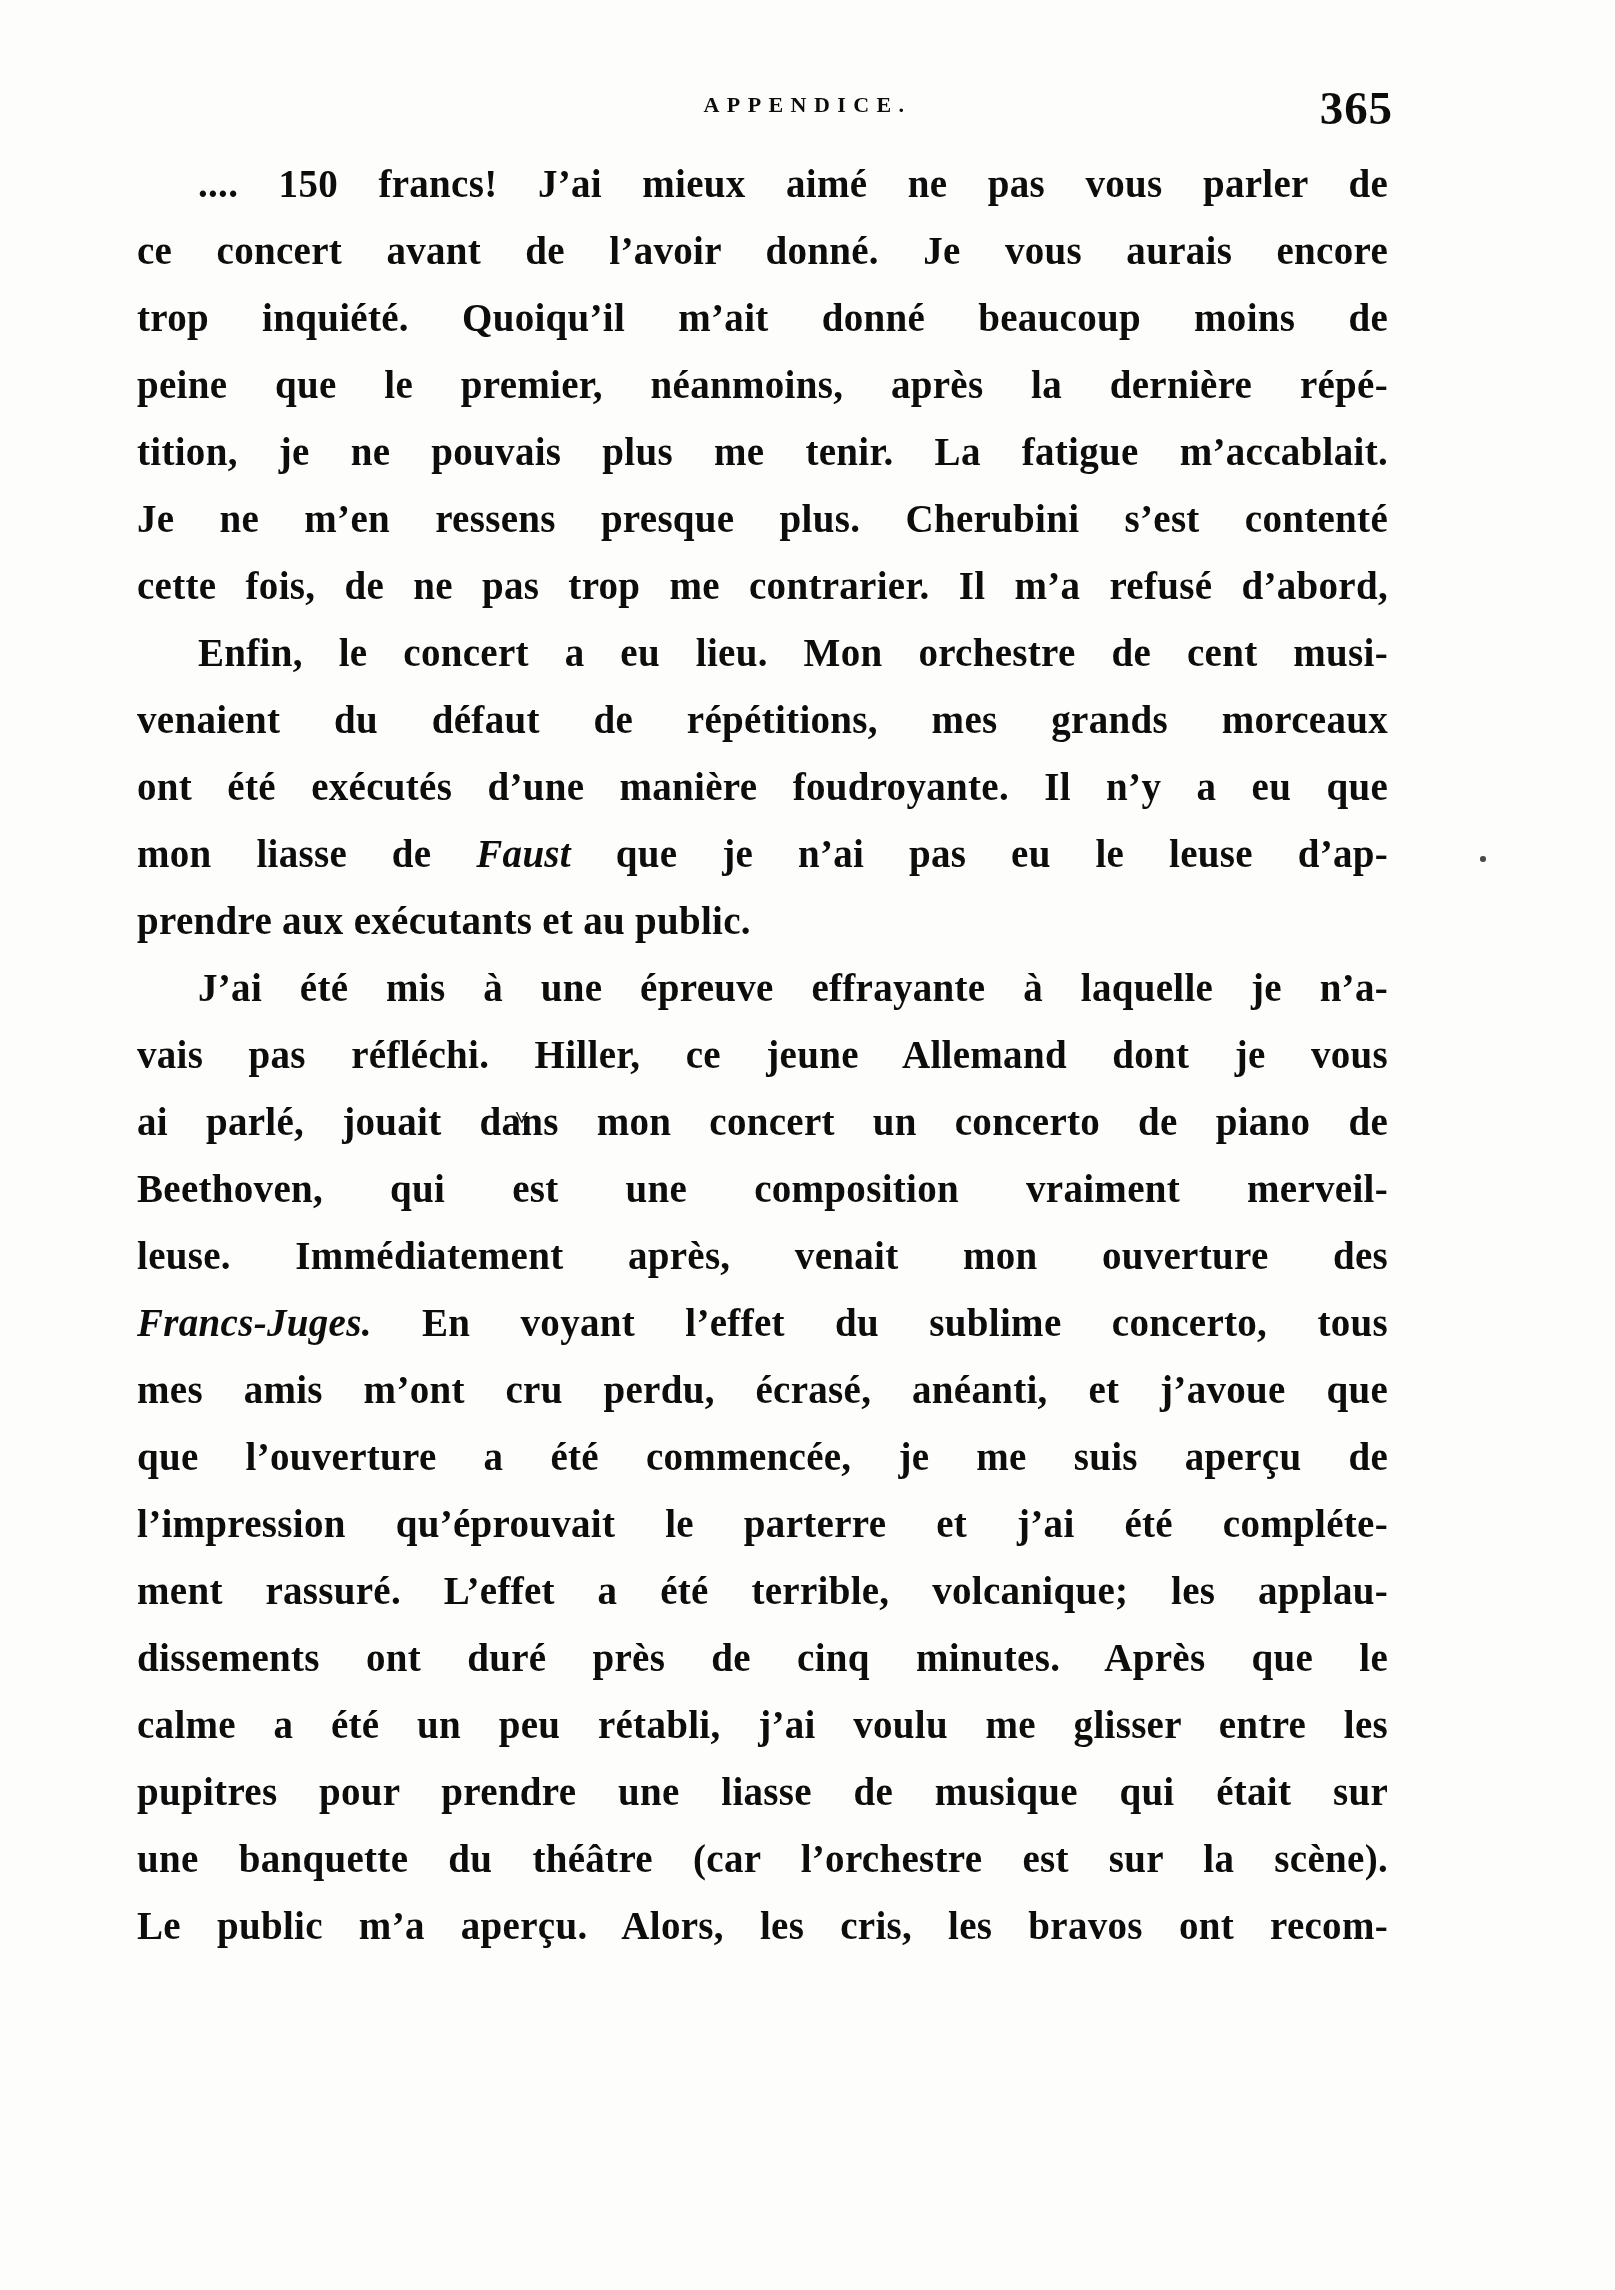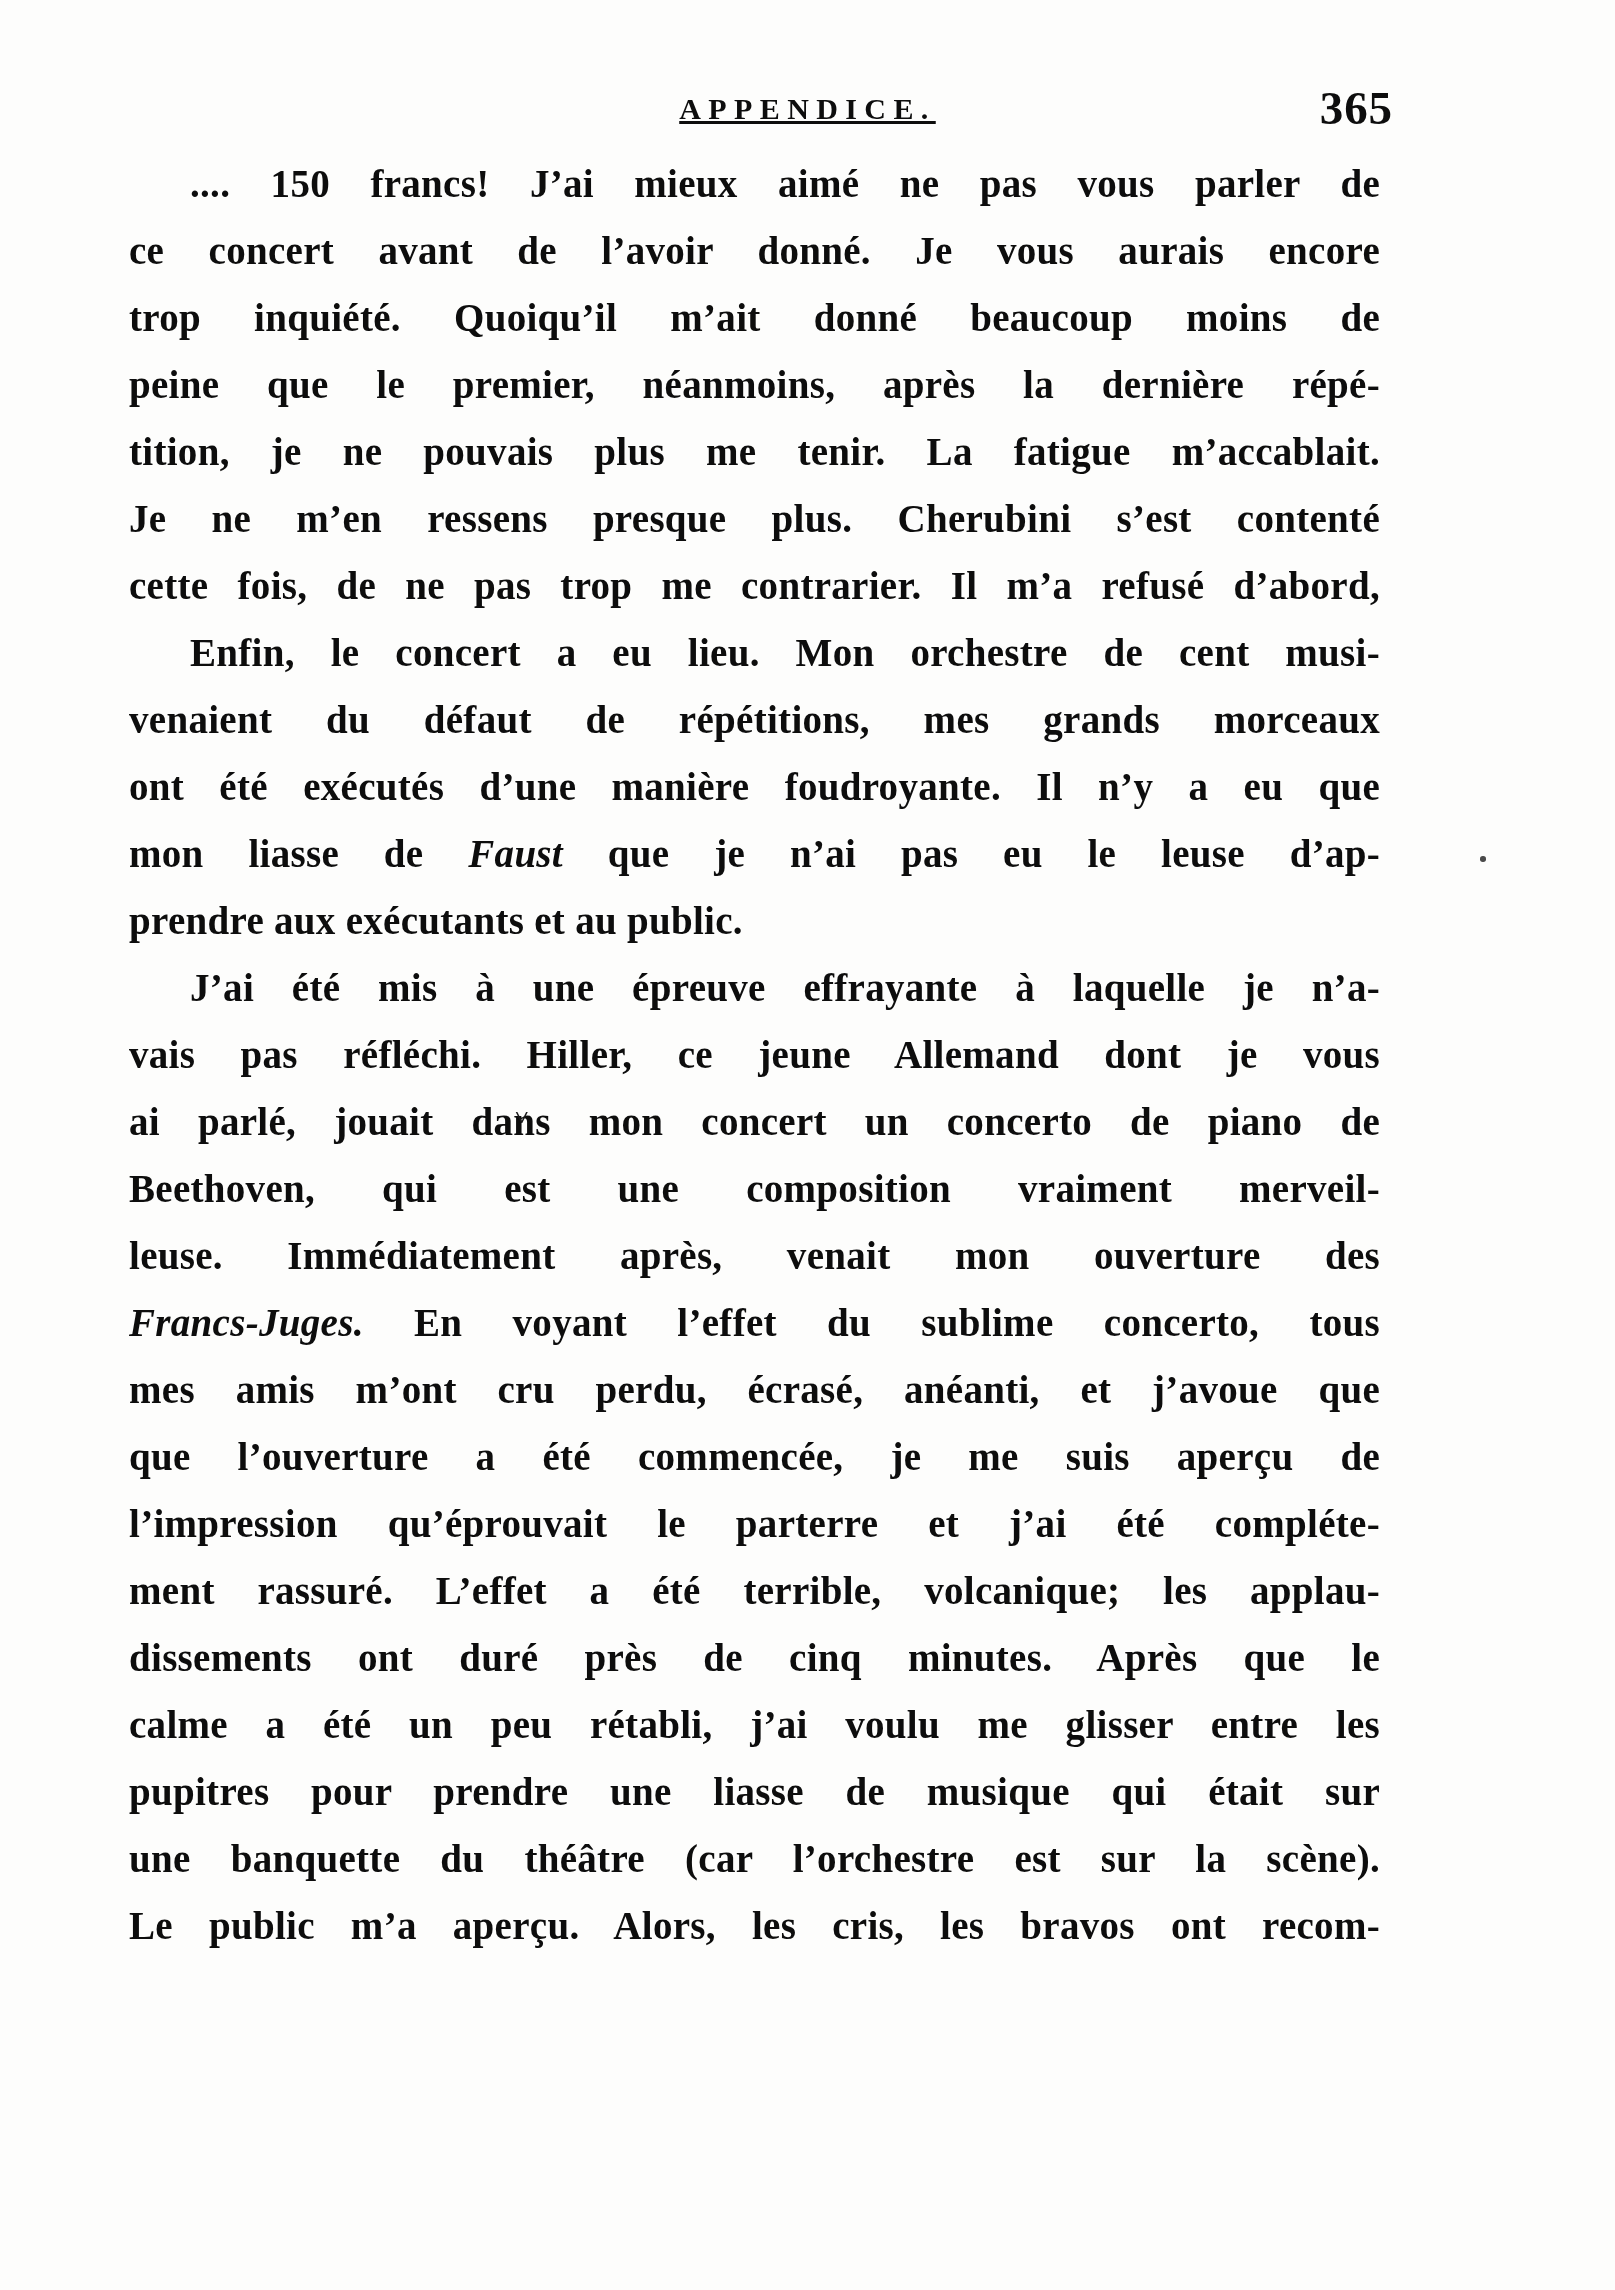--- a/index.html
+++ b/index.html
@@ -16,36 +16,35 @@
     color: #0d0d0d;
     font-family: "Liberation Serif", serif;
     overflow: hidden;
   }
   .running-head {
     position: absolute;
     top: 92px;
     left: 0;
     width: 1615px;
     text-align: center;
-    font-size: 30px;
+    font-size: 22px;
     font-weight: 700;
     letter-spacing: 7.4px;
-    text-decoration: underline;
   }
   .page-number {
     position: absolute;
     top: 81px;
     right: 222px;
     font-size: 47px;
     font-weight: 700;
     letter-spacing: 0.9px;
   }
   .text-block {
     position: absolute;
-    left: 129px;
+    left: 137px;
     top: 150px;
     width: 1251px;
   }
   .line {
     font-size: 39px;
     line-height: 67px;
     height: 67px;
     font-weight: 700;
     letter-spacing: 0.3px;
     text-align: justify;

